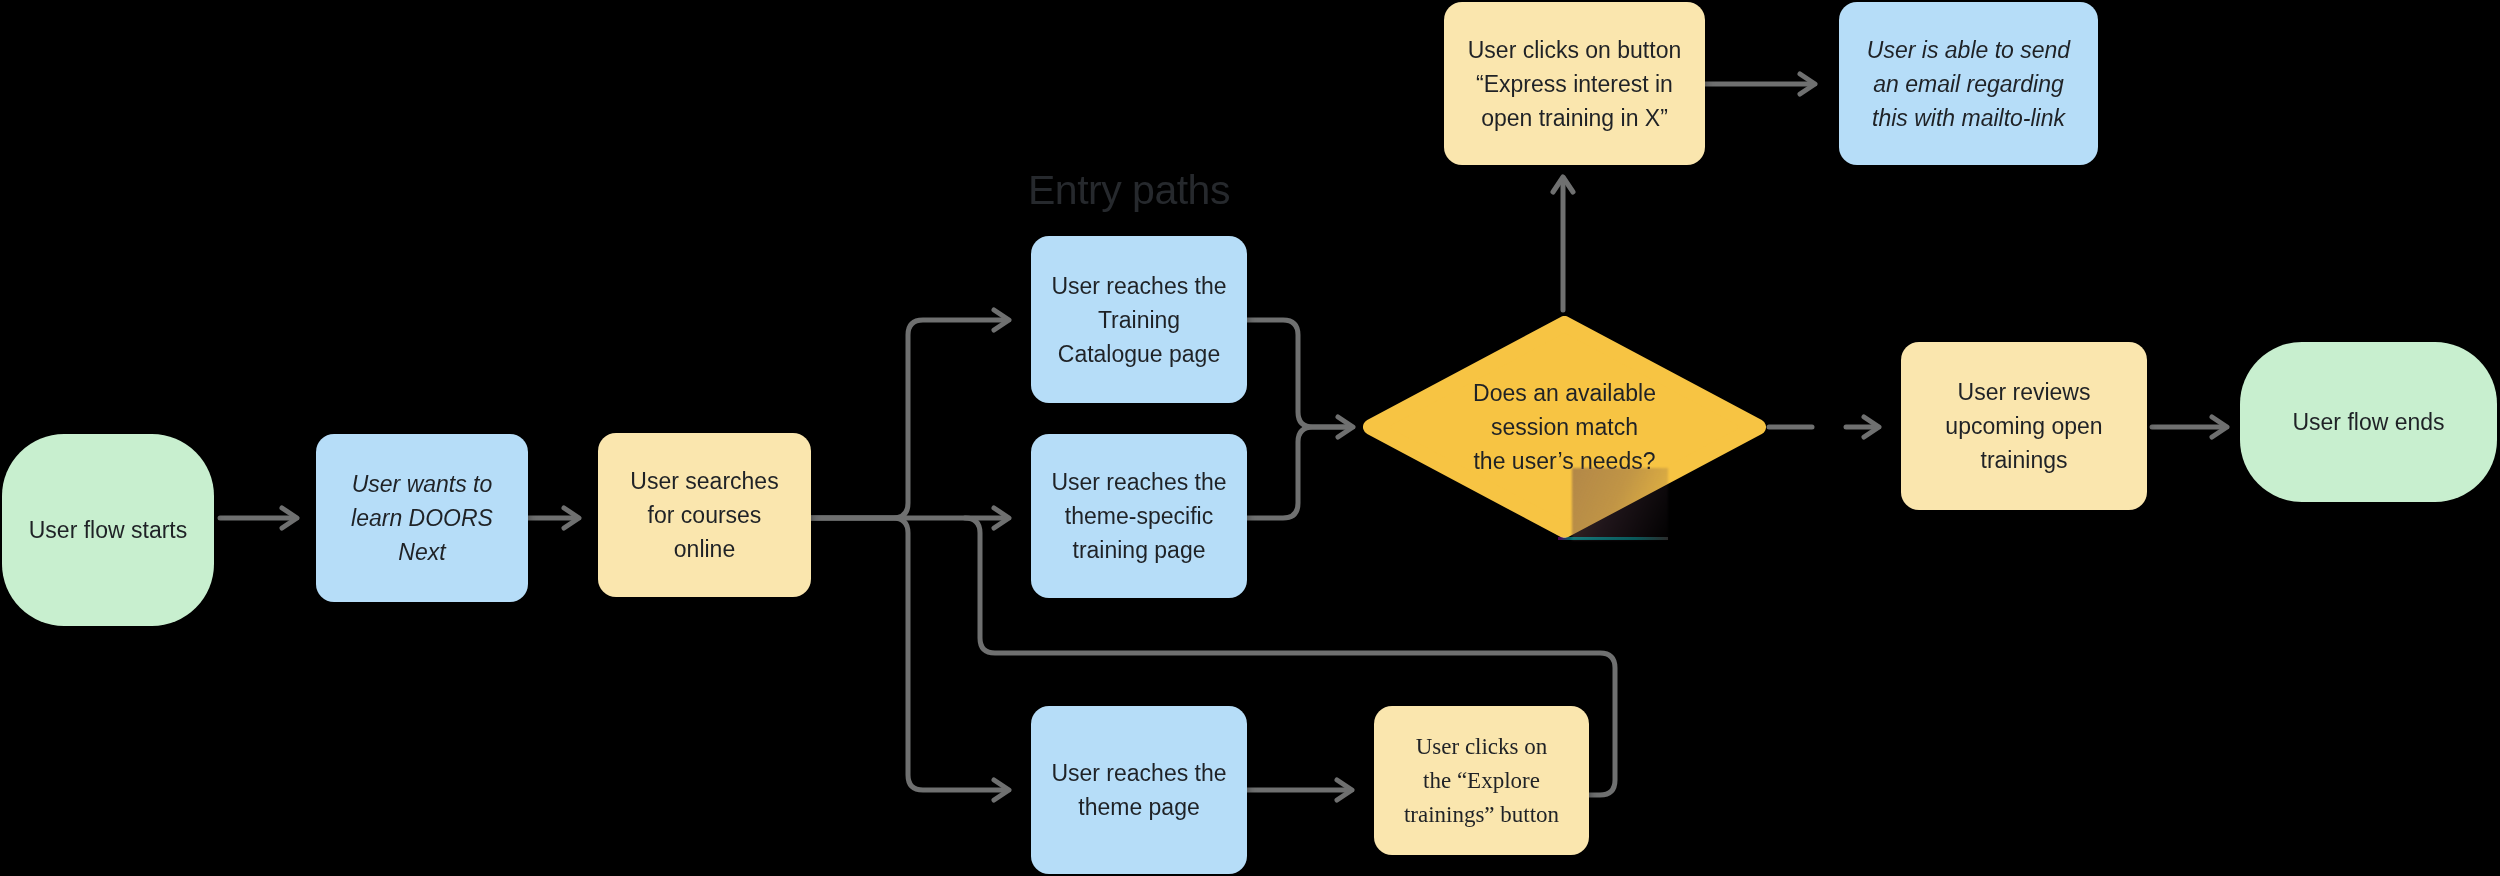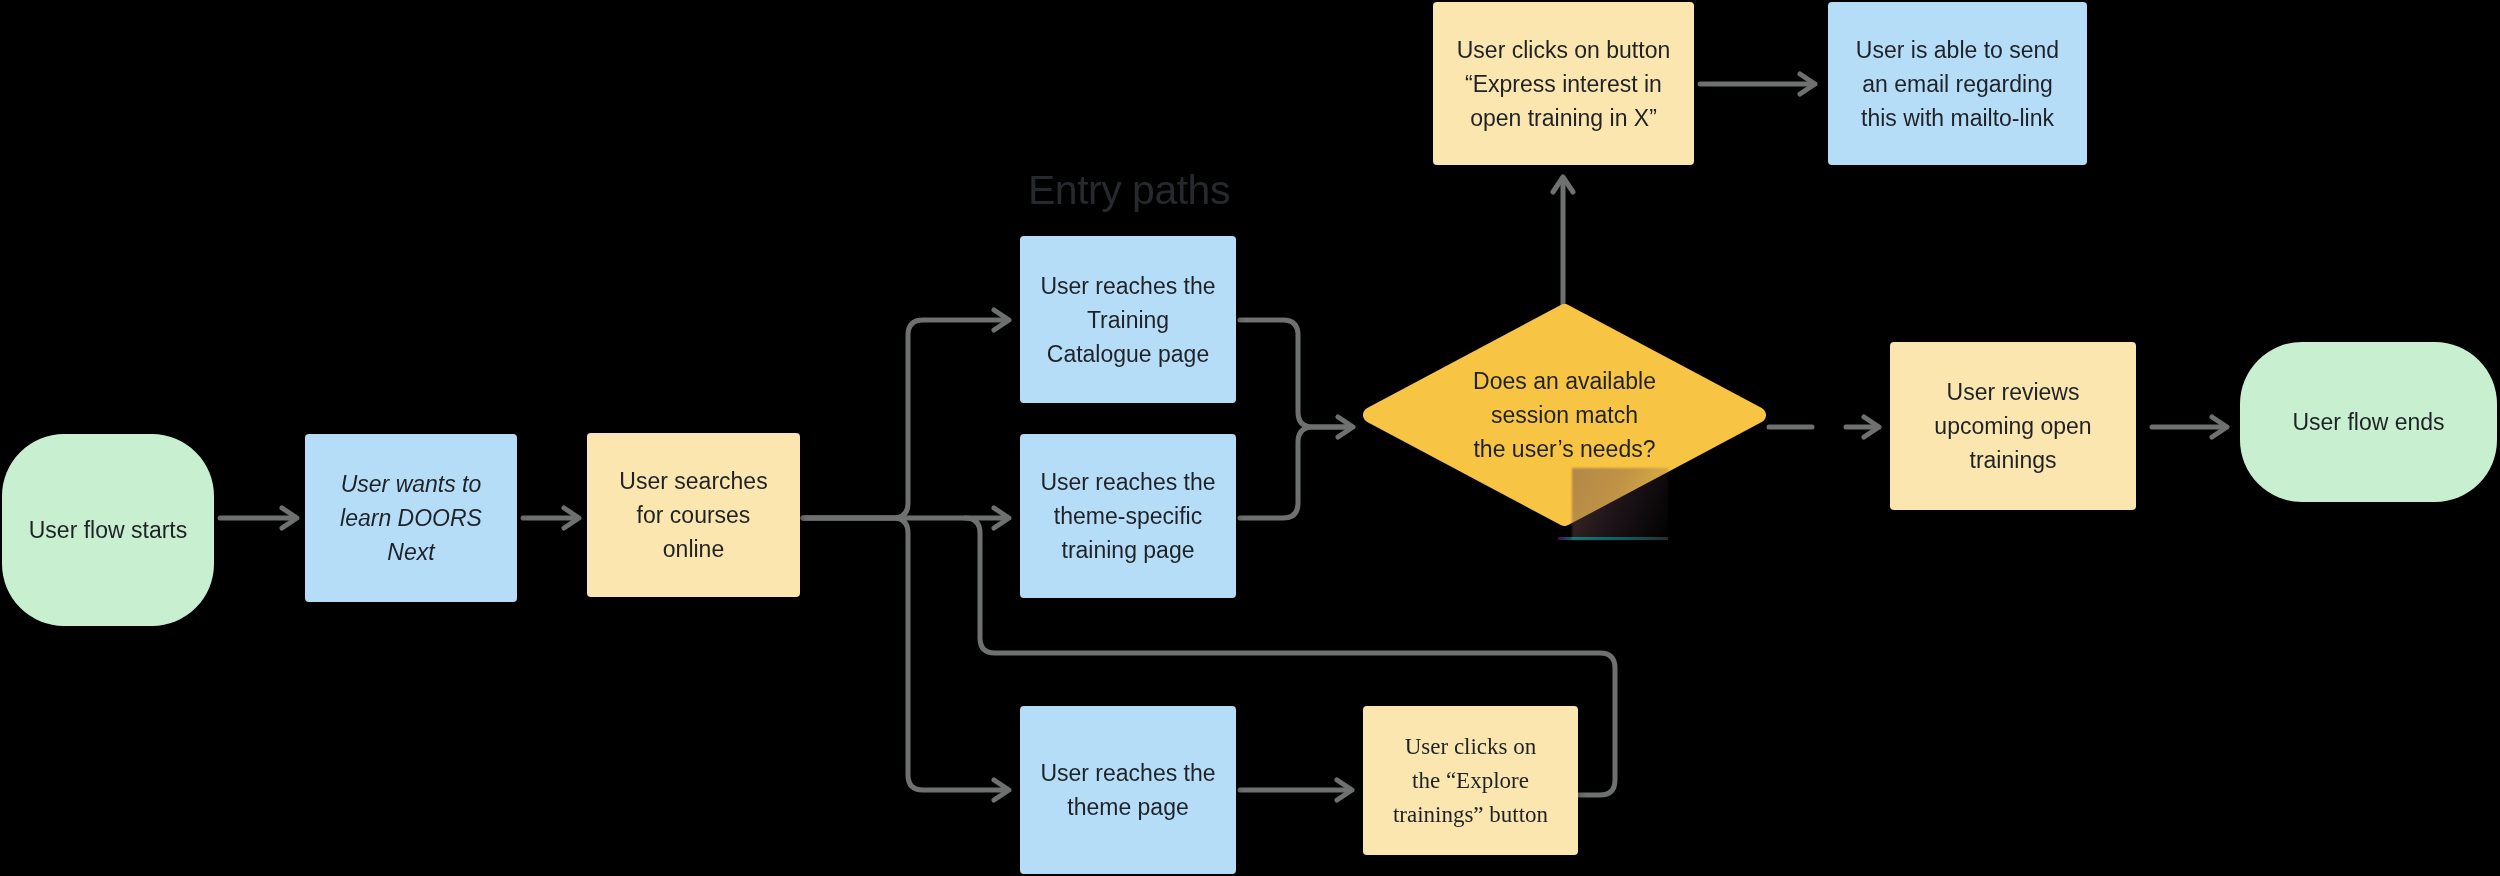--- a/index.html
+++ b/index.html
@@ -40,43 +40,43 @@
     font-size: 23px;
     line-height: 34px;
     font-weight: 400;
     box-shadow: 0 3px 9px rgba(0,0,0,0.45);
   }
   .node .node-label {
     white-space: pre-line;
     display: block;
     width: 100%;
   }
-  .shape-rect   { border-radius: 4px; }
+  .shape-rect   { border-radius: 18px; margin-left: 11px; }
   .shape-pill   { border-radius: 62px; }
   .fill-green   { background: var(--color-green,  #c8efcf); }
   .fill-blue    { background: var(--color-blue,   #b6ddf8); }
   .fill-yellow  { background: var(--color-yellow, #fae6ae); }
 
   
   #node-start          { left: 2px;    top: 434px; width: 212px; height: 192px; }
   #node-wants          { left: 305px;  top: 434px; width: 212px; height: 168px; font-style: italic; }
   #node-searches       { left: 587px;  top: 433px; width: 213px; height: 164px; }
   #node-catalogue      { left: 1020px; top: 236px; width: 216px; height: 167px; }
   #node-theme-specific { left: 1020px; top: 434px; width: 216px; height: 164px; }
   #node-theme-page     { left: 1020px; top: 706px; width: 216px; height: 168px; }
   #node-explore        { left: 1363px; top: 706px; width: 215px; height: 149px; font-family: Liberation Serif, serif; }
   #node-express        { left: 1433px; top: 2px;   width: 261px; height: 163px; }
-  #node-mailto         { left: 1828px; top: 2px;   width: 259px; height: 163px; }
+  #node-mailto         { left: 1828px; top: 2px;   width: 259px; height: 163px; font-style: italic; }
   #node-reviews        { left: 1890px; top: 342px; width: 246px; height: 168px; }
   #node-end            { left: 2240px; top: 342px; width: 257px; height: 160px; }
 
   
   #node-decision {
     position: absolute;
-    left: 1363px; top: 304px;
+    left: 1363px; top: 316px;
     width: 403px; height: 222px;
   }
   #node-decision svg.diamond-shape {
     position: absolute;
     left: 0; top: 0;
     width: 403px; height: 222px;
   }
   #node-decision .diamond-poly {
     fill: var(--color-diamond, #f7c443);
     stroke: var(--color-diamond, #f7c443);

